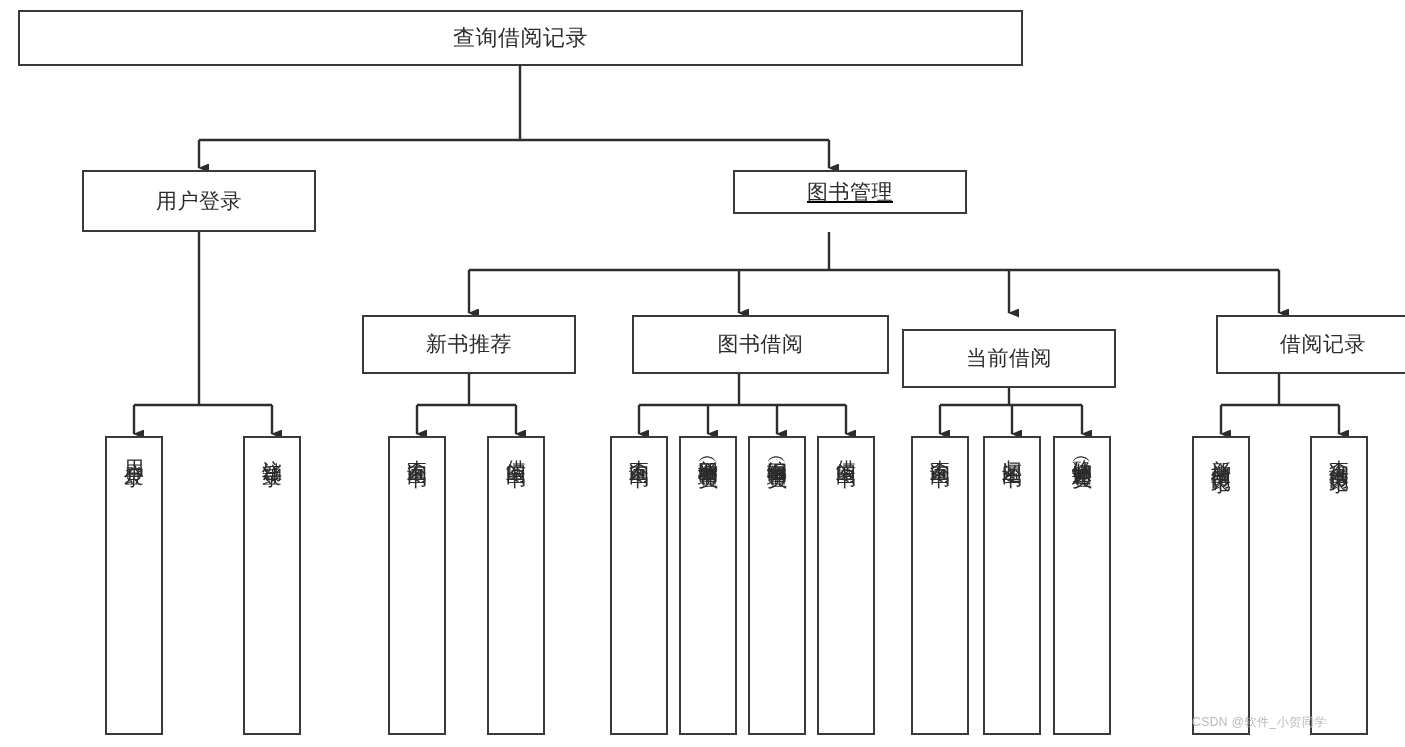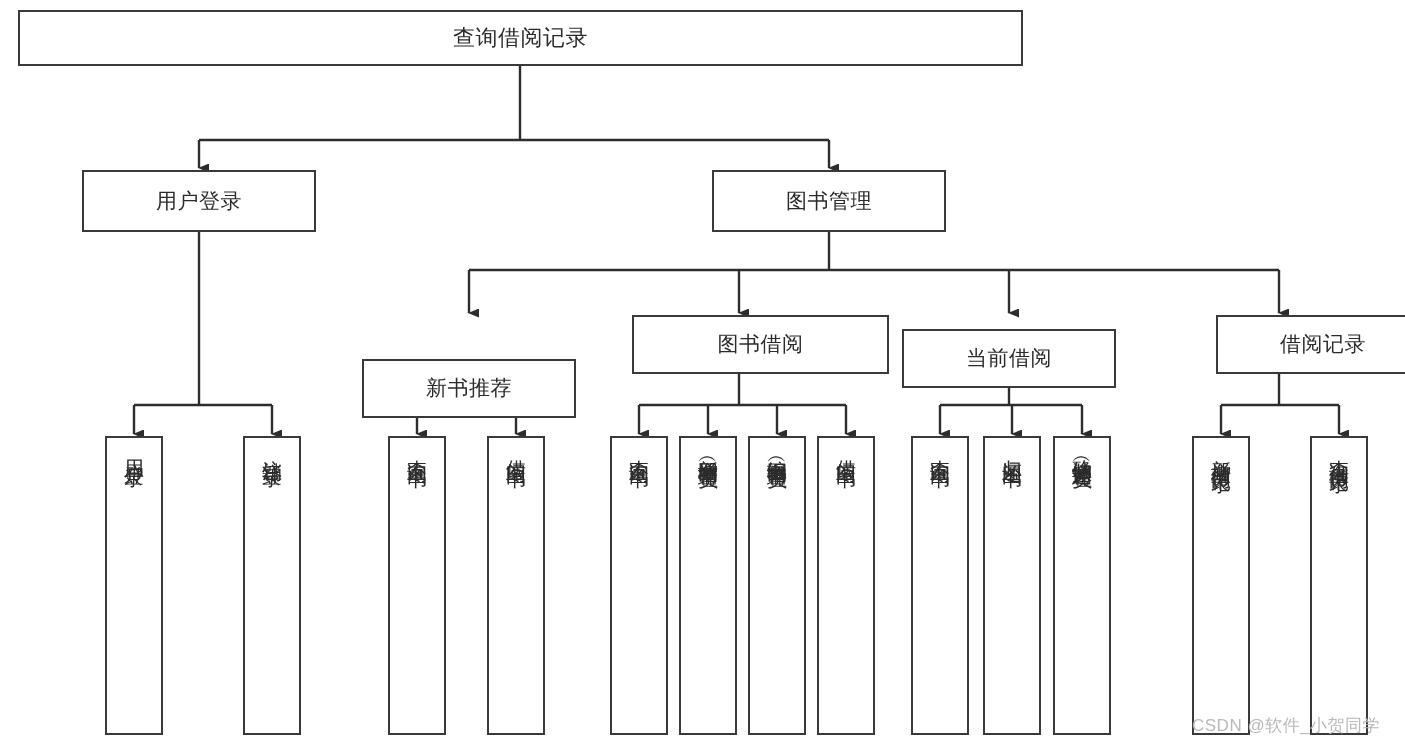--- a/index.html
+++ b/index.html
@@ -67,21 +67,21 @@
     text-align: left;
   }
   .node.vert.tall-label .node-label {
     letter-spacing: 1.5px;
     max-height: 292px;
   }
   
   #watermark {
     position: absolute;
     color: #b9b9b9;
-    font-size: 17px;
+    font-size: 12px;
     letter-spacing: 0.5px;
     z-index: 6;
     white-space: pre;
     user-select: none;
   }
 </style>
 </head>
 <body>
 
 <div id="diagram-root">
@@ -130,24 +130,24 @@
   </svg>
 
   <div class="node root horiz" style="left: 18px; top: 10px; width: 1005px; height: 56px;">
     <span class="node-label">查询借阅记录</span>
   </div>
 
   <div id="node-layer">
       <div class="node horiz" style="left: 82px; top: 170px; width: 234px; height: 62px;">
         <span class="node-label">用户登录</span>
       </div>
-      <div class="node horiz" style="left: 712px; top: 170px; width: 234px; height: 62px;">
+      <div class="node horiz" style="left: 733px; top: 170px; width: 234px; height: 44px; text-decoration: underline;">
         <span class="node-label">图书管理</span>
       </div>
-      <div class="node horiz" style="left: 362px; top: 315px; width: 214px; height: 59px; margin-top: 44px;">
+      <div class="node horiz" style="left: 362px; top: 315px; width: 214px; height: 59px;">
         <span class="node-label">新书推荐</span>
       </div>
       <div class="node horiz" style="left: 632px; top: 315px; width: 257px; height: 59px;">
         <span class="node-label">图书借阅</span>
       </div>
       <div class="node horiz" style="left: 902px; top: 329px; width: 214px; height: 59px;">
         <span class="node-label">当前借阅</span>
       </div>
       <div class="node horiz" style="left: 1172px; top: 315px; width: 214px; height: 59px; margin-left: 44px;">
         <span class="node-label">借阅记录</span>

